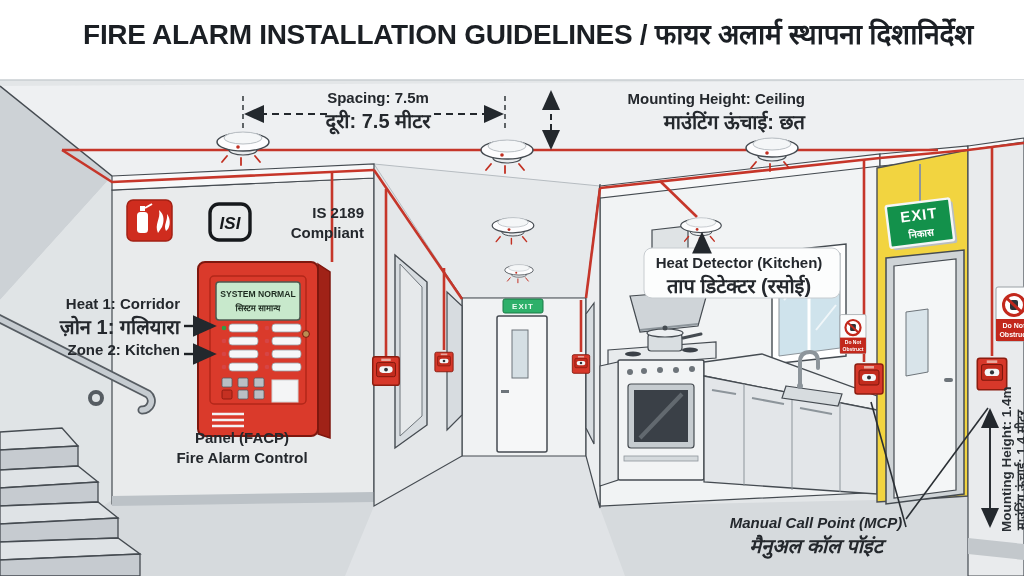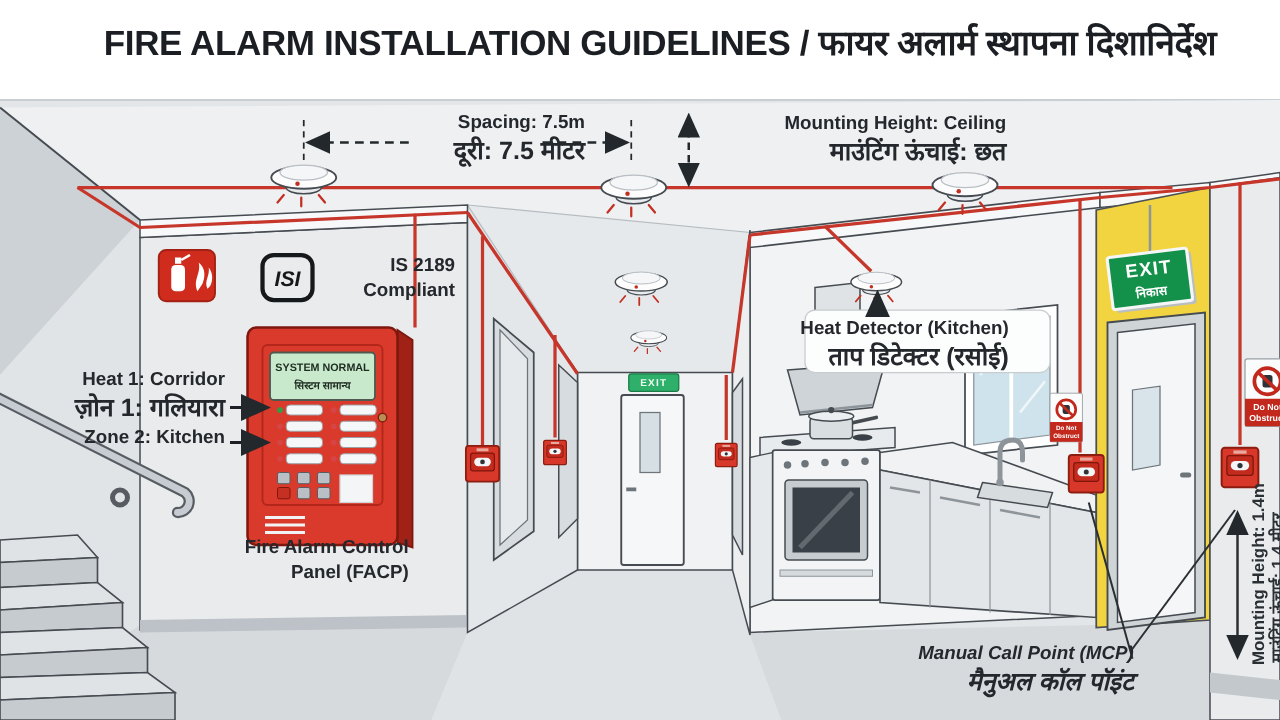--- a/index.html
+++ b/index.html
@@ -2,21 +2,21 @@
 <html><head>
 <meta charset="utf-8">
 <style>
   html,body{margin:0;padding:0;background:#fff;}
   .stage{position:relative;width:1024px;height:576px;overflow:hidden;background:#fff;
          font-family:"Liberation Sans","DejaVu Sans",sans-serif;}
   .stage svg{position:absolute;left:0;top:0;}
   .title{position:absolute;left:0;top:14px;width:1024px;text-align:center;
          font-size:28px;font-weight:700;letter-spacing:-.3px;color:#1b1f24;padding-left:16px;}
   .lbl{position:absolute;color:#24282d;font-weight:700;line-height:1.3;}
-  .c{text-align:right}.r{text-align:right}.l{text-align:right}
+  .c{text-align:center}.r{text-align:right}.l{text-align:right}
   .en{font-size:15px}.hi{font-size:20px}
   svg text{font-family:"Liberation Sans","DejaVu Sans",sans-serif;}
 </style>
 </head>
 <body>
 
 <div class="stage">
 
 <svg width="1024" height="576" viewBox="0 0 1024 576">
   <defs>
@@ -303,25 +303,25 @@
 
 <div class="lbl r" style="left:42px;top:294px;width:138px;">
   <div class="en">Heat 1: Corridor</div>
   <div class="hi">ज़ोन 1: गलियारा</div>
 </div>
 <div class="lbl r" style="left:42px;top:340px;width:138px;">
   <div class="en">Zone 2: Kitchen</div>
 </div>
 
 <div class="lbl c" style="left:157px;top:428px;width:170px;">
+  <div class="en">Panel (FACP)</div>
   <div class="en">Fire Alarm Control</div>
-  <div class="en">Panel (FACP)</div>
-</div>
-
-<div class="lbl c" style="left:617px;top:253px;width:190px;">
+</div>
+
+<div class="lbl c" style="left:644px;top:253px;width:190px;">
   <div class="en">Heat Detector (Kitchen)</div>
   <div class="hi">ताप डिटेक्टर (रसोई)</div>
 </div>
 
 <div class="lbl c" style="left:725px;top:513px;width:182px;font-style:italic;">
   <div class="en">Manual Call Point (MCP)</div>
   <div class="hi">मैनुअल कॉल पॉइंट</div>
 </div>
 
 </div>

